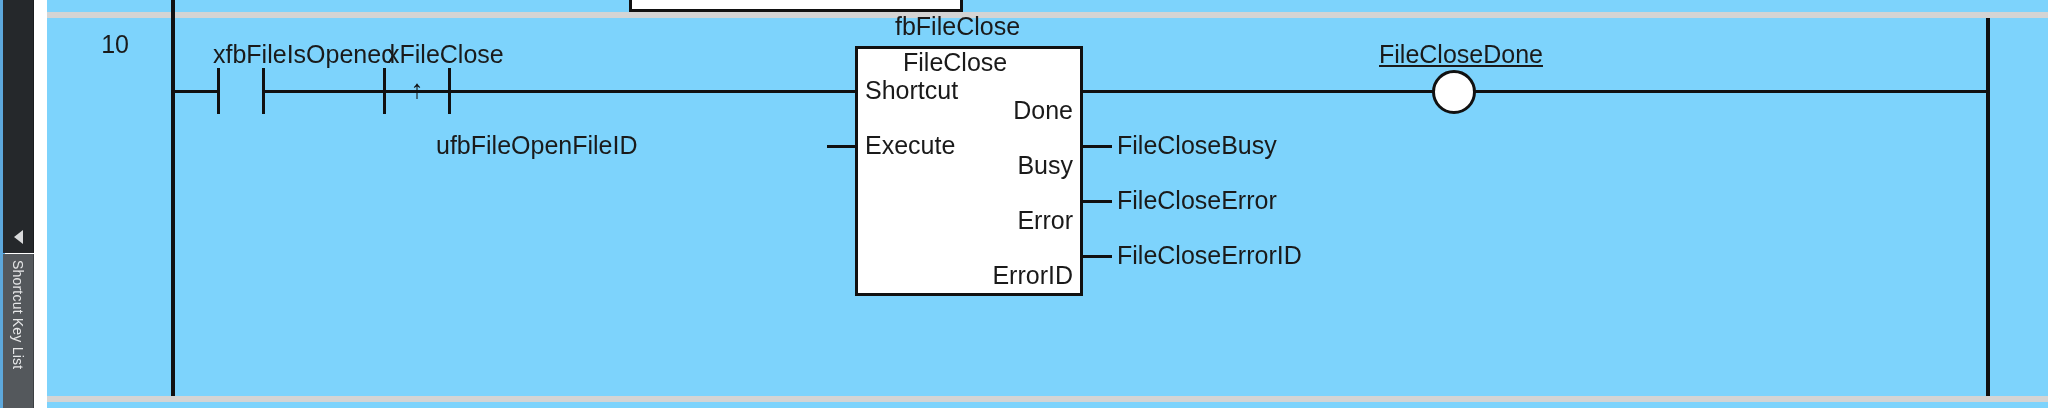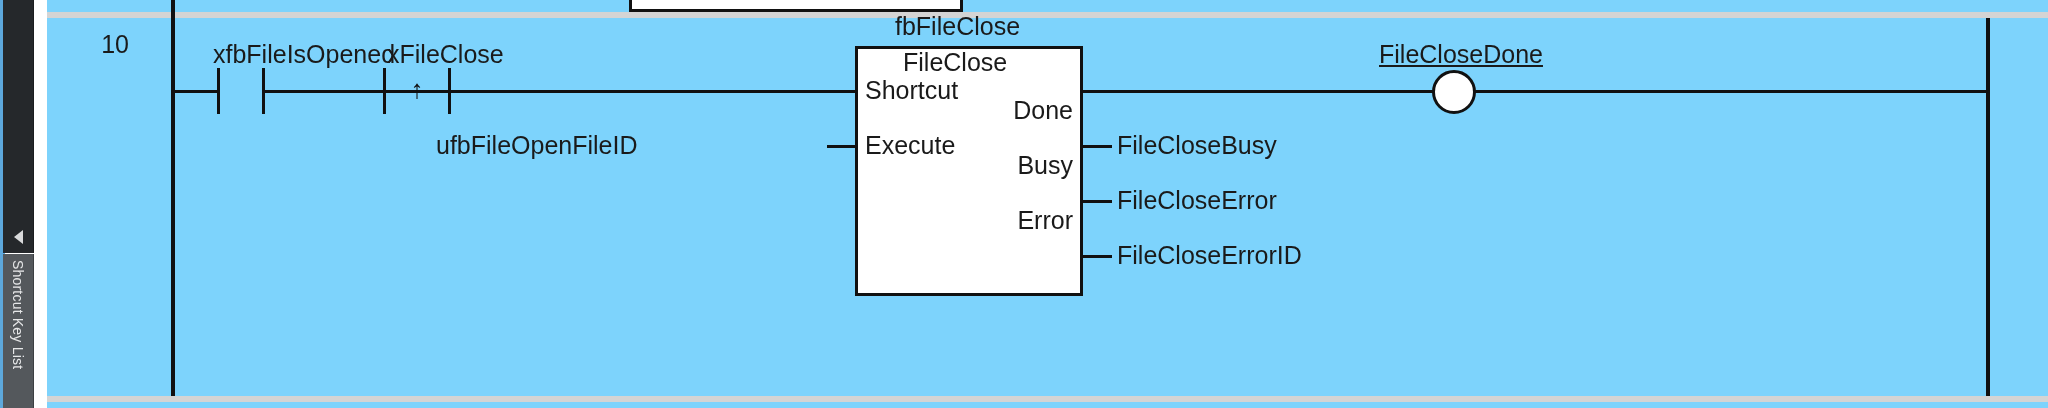--- a/index.html
+++ b/index.html
@@ -262,20 +262,21 @@
     <div class="fb-box" style="left:808px; top:46px; width:228px; height:250px;"></div>
 
     <div class="fb-type" style="left:856px; top:48px;">FileClose</div>
 
     <div class="fb-pin-in" style="left:818px; top:76px;">Shortcut</div>
     <div class="fb-pin-in" style="left:818px; top:131px;">Execute</div>
 
     <div class="fb-pin-out" style="left:896px; top:76px; width:130px;">Done</div>
     <div class="fb-pin-out" style="left:896px; top:131px; width:130px;">Busy</div>
     <div class="fb-pin-out" style="left:896px; top:186px; width:130px;">Error</div>
+    <div class="fb-pin-out" style="left:896px; top:241px; width:130px;">ErrorID</div>
 
     <div class="tag" style="left:389px; top:131px;">ufbFileOpenFileID</div>
     <div class="hwire" style="left:780px; top:145px; width:31px;"></div>
 
     <div class="hwire" style="left:1033px; top:90px; width:852px;"></div>
 
     <div class="hwire" style="left:1033px; top:145px; width:32px;"></div>
     <div class="tag" style="left:1070px; top:131px;">FileCloseBusy</div>
 
     <div class="hwire" style="left:1033px; top:200px; width:32px;"></div>

